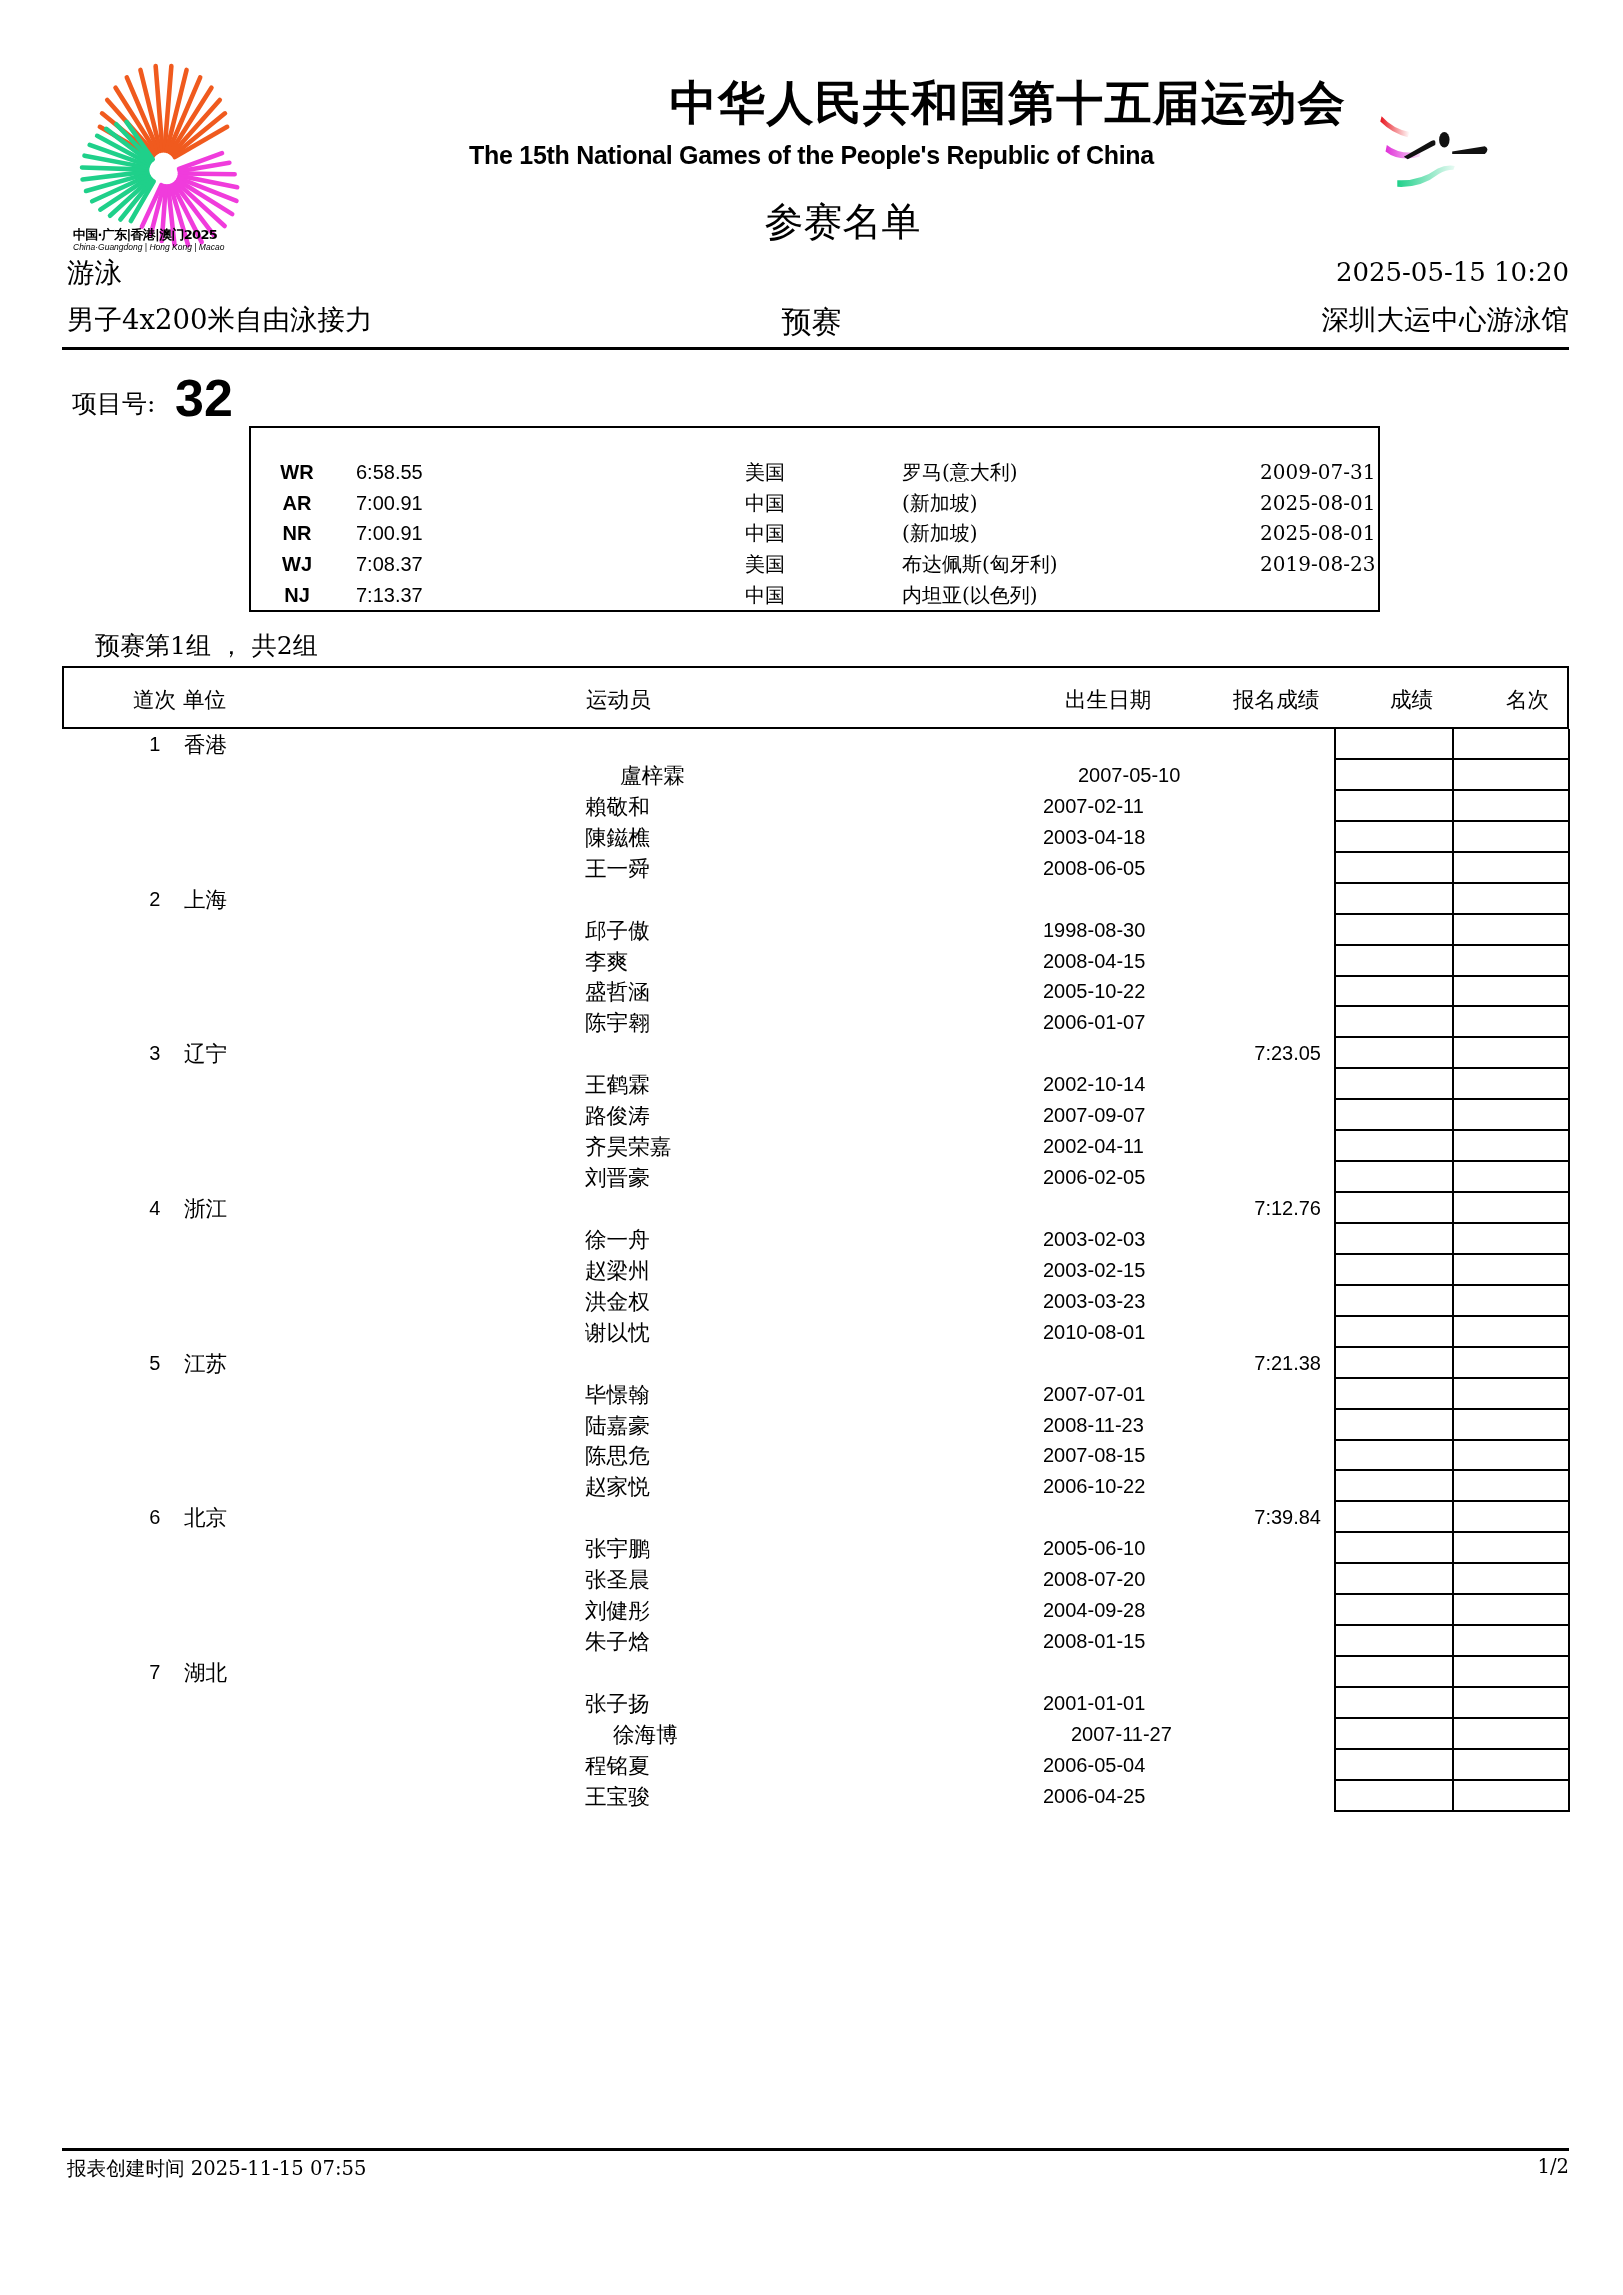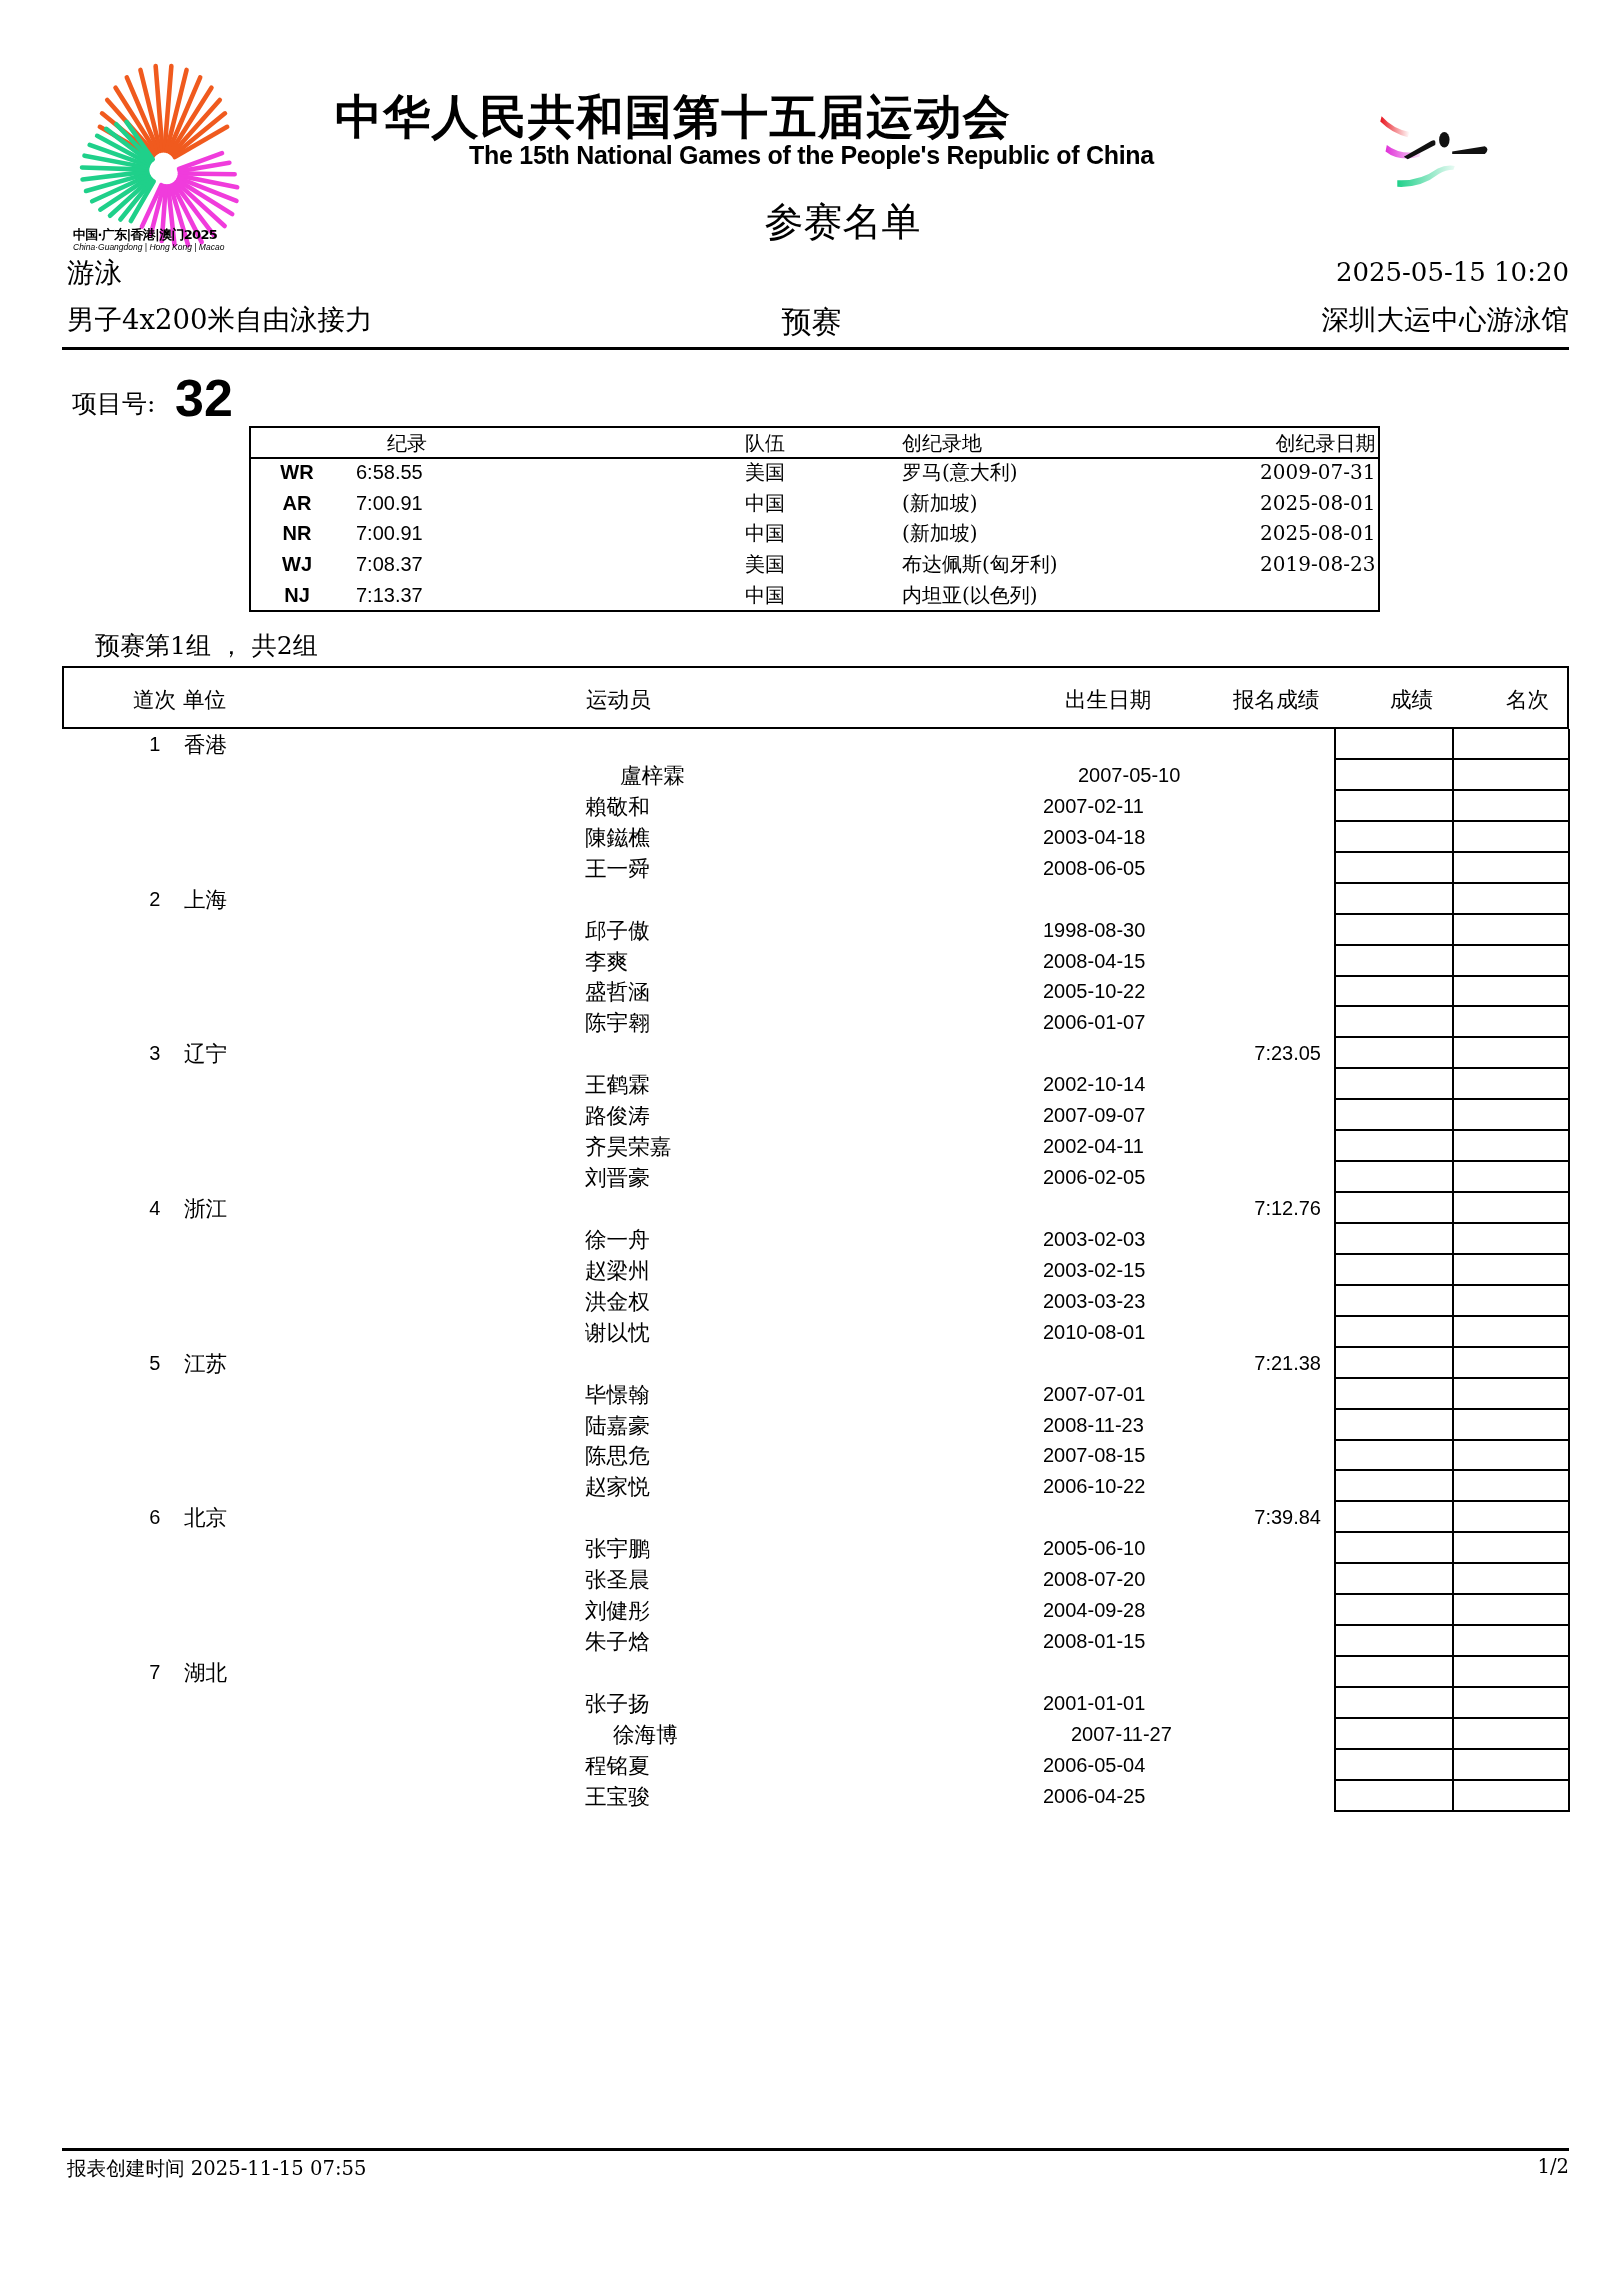--- a/index.html
+++ b/index.html
@@ -6,21 +6,21 @@
   body { width:1623px; height:2295px; position:relative; overflow:hidden;
          font-family:"DejaVu Serif", "Liberation Serif", serif; color:#000; }
   .abs { position:absolute; }
   .serif { font-family:"Liberation Serif", "DejaVu Serif", serif; }
 
   
   #logo-left { left:72px; top:59px; width:183px; height:196px; }
   #logo-caption { left:73px; top:228px; width:183px; font-size:11px; line-height:13px; }
   #logo-caption .cn { font-weight:bold; font-size:13px; font-family:"DejaVu Sans", sans-serif; letter-spacing:-0.7px; }
   #logo-caption .en { font-style:italic; font-size:8.5px; font-family:"Liberation Sans", sans-serif; }
-  #title-cn { left:0; width:1346px; top:86px; text-align:center; font-size:47px; font-weight:bold; font-family:"DejaVu Sans", sans-serif; letter-spacing:1.3px; }
+  #title-cn { left:0; width:1346px; top:72px; text-align:right; font-size:47px; font-weight:bold; font-family:"DejaVu Sans", sans-serif; letter-spacing:1.3px; }
   #title-en { left:0; width:1623px; top:141px; text-align:center; font-size:25px; font-family:"Liberation Sans", sans-serif; font-weight:bold; letter-spacing:-0.3px; }
   #doc-title { left:0; width:1623px; top:195px; text-align:center; font-size:39px;padding-left:31px; }
   #logo-right { left:1380px; top:111px; width:177px; height:98px; }
 
   #sport { left:67px; top:255px; font-size:27.5px; }
   #datetime { right:54px; top:257px; font-size:26px; }
   #event-name { left:67px; top:302px; font-size:27.5px; }
   #phase { left:0; width:1623px; top:302px; text-align:center; font-size:30px; }
   #venue { right:54px; top:302px; font-size:27.5px; }
   #head-rule { left:62px; top:347px; width:1507px; height:2.6px; background:#000; }
@@ -153,26 +153,20 @@
 <div id="datetime" class="abs">2025-05-15  10:20</div>
 <div id="event-name" class="abs">男子4x200米自由泳接力</div>
 <div id="phase" class="abs">预赛</div>
 <div id="venue" class="abs">深圳大运中心游泳馆</div>
 <div id="head-rule" class="abs"></div>
 
 <div id="event-no-label" class="abs">项目号:</div>
 <div id="event-no" class="abs">32</div>
 
 <div id="records" class="abs">
-  <div class="hdr">
-    <span class="cell h-record">纪录</span>
-    <span class="cell c-team">队伍</span>
-    <span class="cell c-place">创纪录地</span>
-    <span class="cell c-date">创纪录日期</span>
-  </div>
   <div class="rrow" style="top:29px">
     <span class="cell c-code">WR</span>
     <span class="cell c-time">6:58.55</span>
     <span class="cell c-team">美国</span>
     <span class="cell c-place">罗马(意大利)</span>
     <span class="cell c-date">2009-07-31</span>
   </div>
   <div class="rrow" style="top:60px">
     <span class="cell c-code">AR</span>
     <span class="cell c-time">7:00.91</span>

